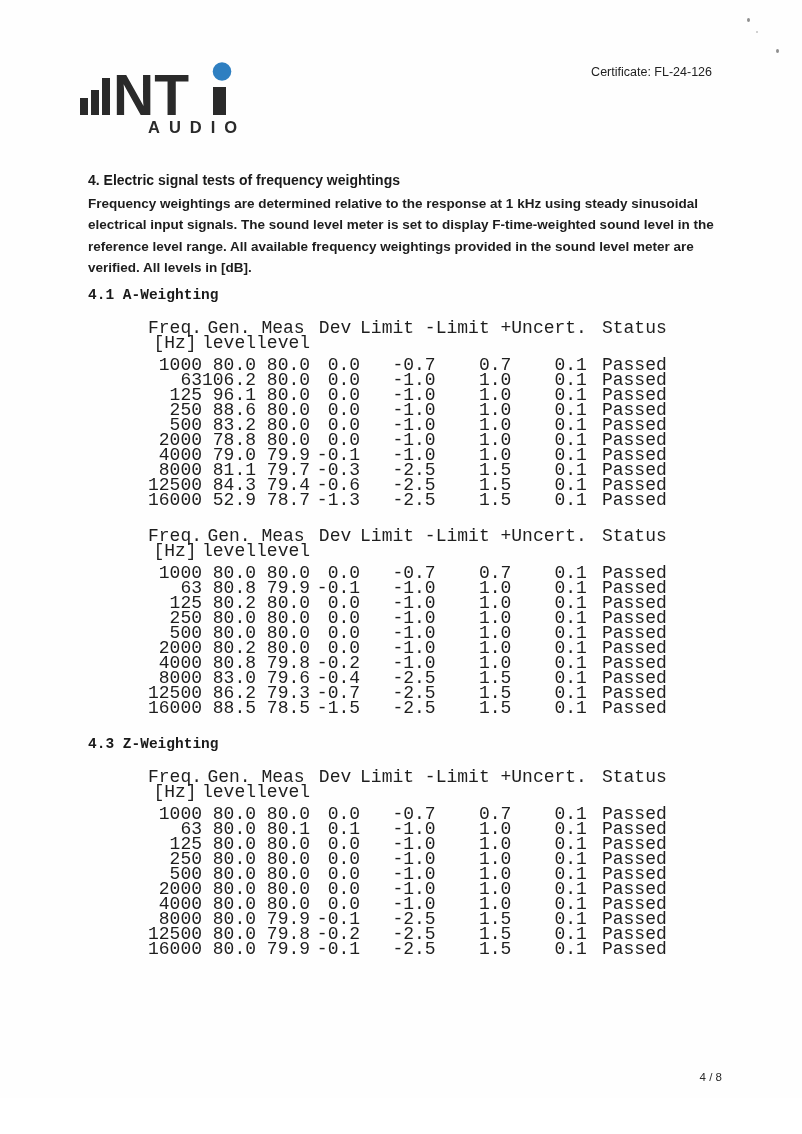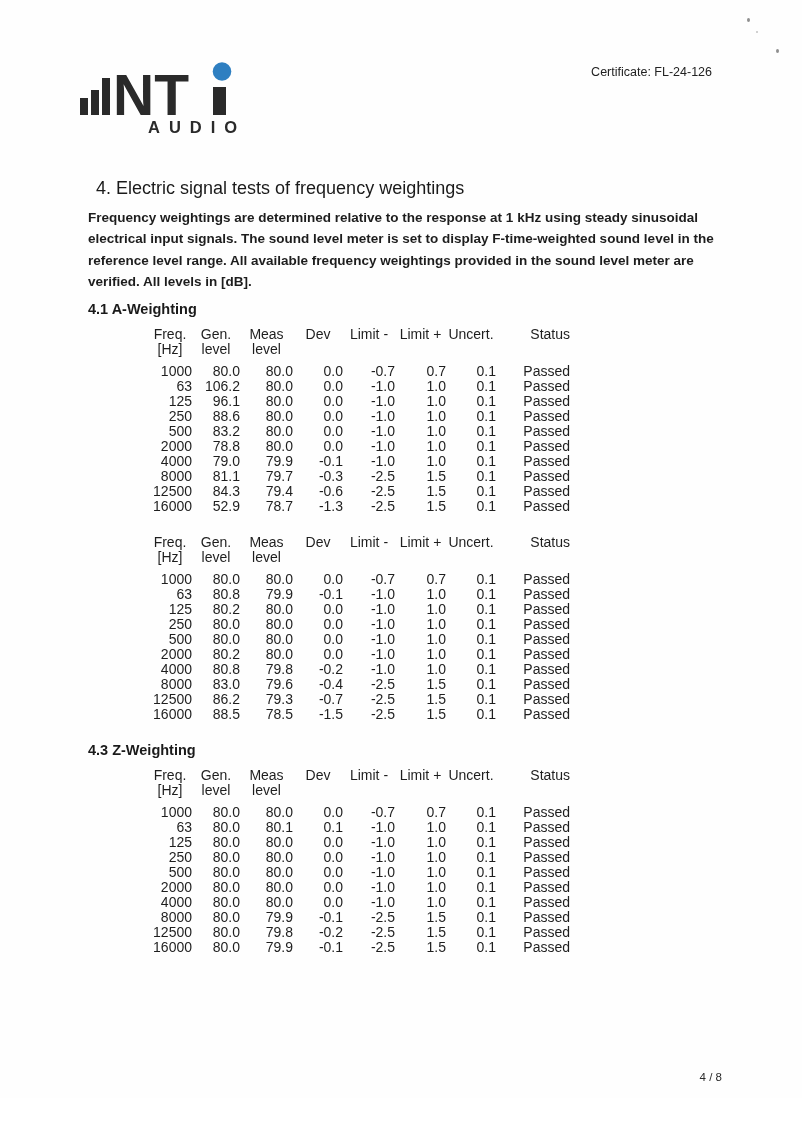--- a/index.html
+++ b/index.html
@@ -48,50 +48,50 @@
   .speck.s3 { left: 776px; top: 49px;  width: 3px; height: 4px; }
 
   
   .content {
     position: absolute;
     left: 88px;
     top: 170px;
     width: 645px;
   }
   h1.title {
-    margin: 8px;
-    font-size: 18px;
+    margin: 0;
+    font-size: 14px;
     line-height: 21px;
-    font-weight: normal;
+    font-weight: bold;
     color: #1a1a1a;
   }
   p.intro {
     margin: 2px 0 0 0;
     font-size: 13.5px;
     line-height: 21.4px;
     white-space: pre-line;
     color: #1d1d1d;
     font-weight: bold;
   }
-  section { margin-top: 21px; }
+  section { margin-top: 21px; font-family: Liberation Mono, monospace; }
   section.first { margin-top: 9px; }
   h2.sub {
     margin: 0;
     font-size: 14.5px;
     line-height: 15px;
     font-weight: bold;
     color: #1a1a1a;
   }
 
   
   table.w-table {
     border-collapse: collapse;
-    margin: 10px 0 0 60px;
+    margin: 18px 0 0 60px;
     table-layout: fixed;
-    font-size: 14px;
+    font-size: 18px;
   }
   table.w-table th, table.w-table td {
     padding: 0;
     line-height: 15px;
     vertical-align: top;
     font-weight: normal;
     white-space: nowrap;
   }
   table.w-table th { text-align: center; padding-bottom: 3px; }
   table.w-table td { text-align: right; }

